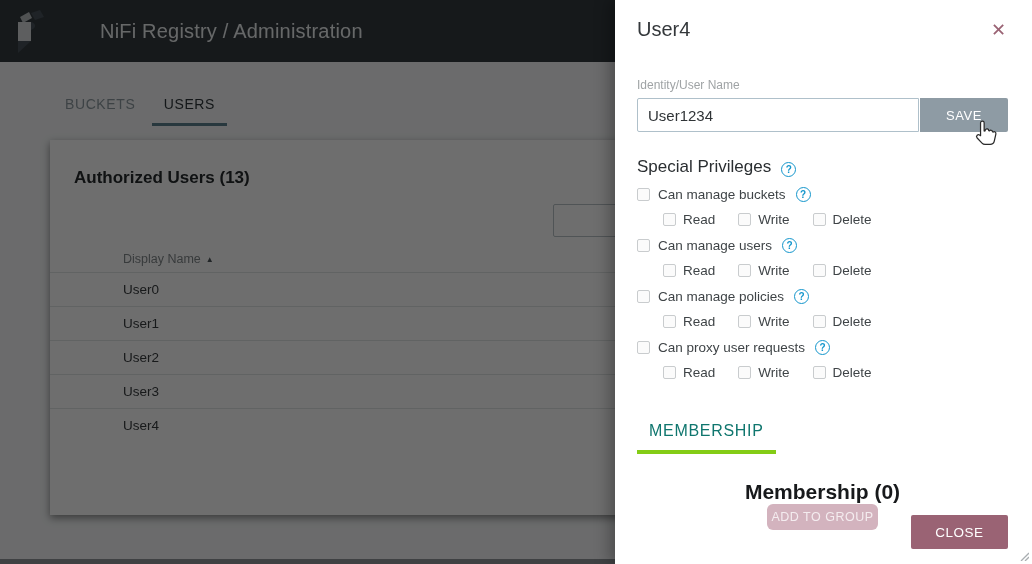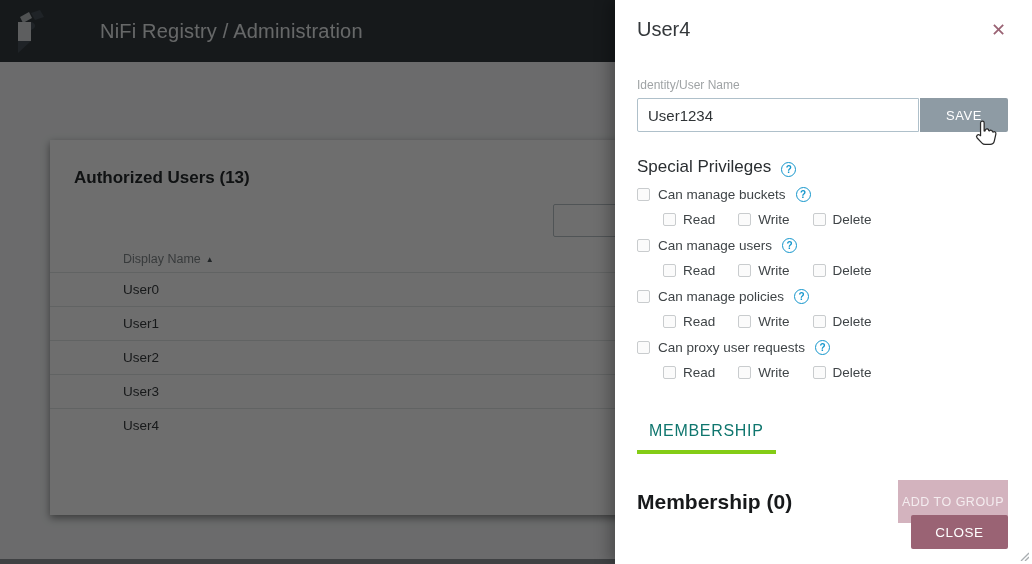--- a/index.html
+++ b/index.html
@@ -54,23 +54,23 @@
   .cb { display:inline-block; width:13px; height:13px; border:1px solid #C9CCCE; background:#FBFBFB;
         border-radius:2px; cursor:pointer; flex:none; }
   .priv-row { display:flex; align-items:center; margin-top:9px; height:16px; }
   .priv-row .label { font-size:13.5px; color:#3F4447; margin-left:8px; }
   .perm-row { margin:9px 0 10px 26px; display:flex; align-items:center; height:16px; }
   .perm { display:inline-flex; align-items:center; margin-right:23px; }
   .perm .label { font-size:13.5px; color:#3F4447; margin-left:7px; }
 
   .mem-tab { display:inline-block; margin-top:32px; padding:0 12px 10px; font-size:16px; letter-spacing:0.7px;
              color:#0f766e; border-bottom:4px solid #84cc16; cursor:pointer; }
-  .mem-row { margin-top:26px; display:flex; justify-content:space-between; align-items:center; }
+  .mem-row { margin-top:26px; display:flex; justify-content:space-between; align-items:center;flex-direction:column; }
   .mem-title { font-size:21px; font-weight:700; color:#17191B; }
-  .add-group-btn { height:43px; padding:0 4px; border:none; border-radius:0; background:#D3B3BE;
+  .add-group-btn { height:26px; padding:0 4px; border:none; border-radius:6px; background:#D3B3BE;
                    color:#F4ECEF; font-size:12.5px; letter-spacing:0.5px; font-family:inherit; }
   .close-btn { position:absolute; right:24px; bottom:15px; width:97px; height:34px; border:none; border-radius:2px;
                background:#9A6374; color:#FFFFFF; font-size:13.5px; letter-spacing:0.5px; cursor:pointer; font-family:inherit; }
   .resize-handle { position:absolute; right:3px; bottom:3px; width:10px; height:10px; }
 
   .cursor { position:absolute; left:972px; top:119px; width:27px; height:30px; z-index:20; }
 </style>
 </head>
 <body>
 
@@ -80,20 +80,24 @@
     <svg class="logo" viewBox="0 0 38 46">
       <path d="M17,5 L26,2 L30,9 L21,12 Z" fill="#49525A"></path>
       <path d="M6,9 L15,4 L18,10 L9,15 Z" fill="#B9BEC1"></path>
       <rect x="4" y="14" width="13" height="19" fill="#D7DADC"></rect>
       <path d="M4,33 L17,33 L4,45 Z" fill="#49525A"></path>
       <path d="M17,14 C22,15 23,20 17,22 Z" fill="#49525A"></path>
     </svg>
     <span class="app-title">NiFi Registry / Administration</span>
   </header>
 
+  <nav class="tab-bar">
+    <div class="tab">BUCKETS</div>
+    <div class="tab active">USERS</div>
+  </nav>
 
   <section class="card">
     <h2 class="card-title">Authorized Users (13)</h2>
     <input class="user-search" value="" style="">
     <div class="thead">
       <span>Display Name</span><span class="arrow">▲</span>
     </div>
     <div class="tbody">
       <div class="trow">User0</div>
       <div class="trow">User1</div>

